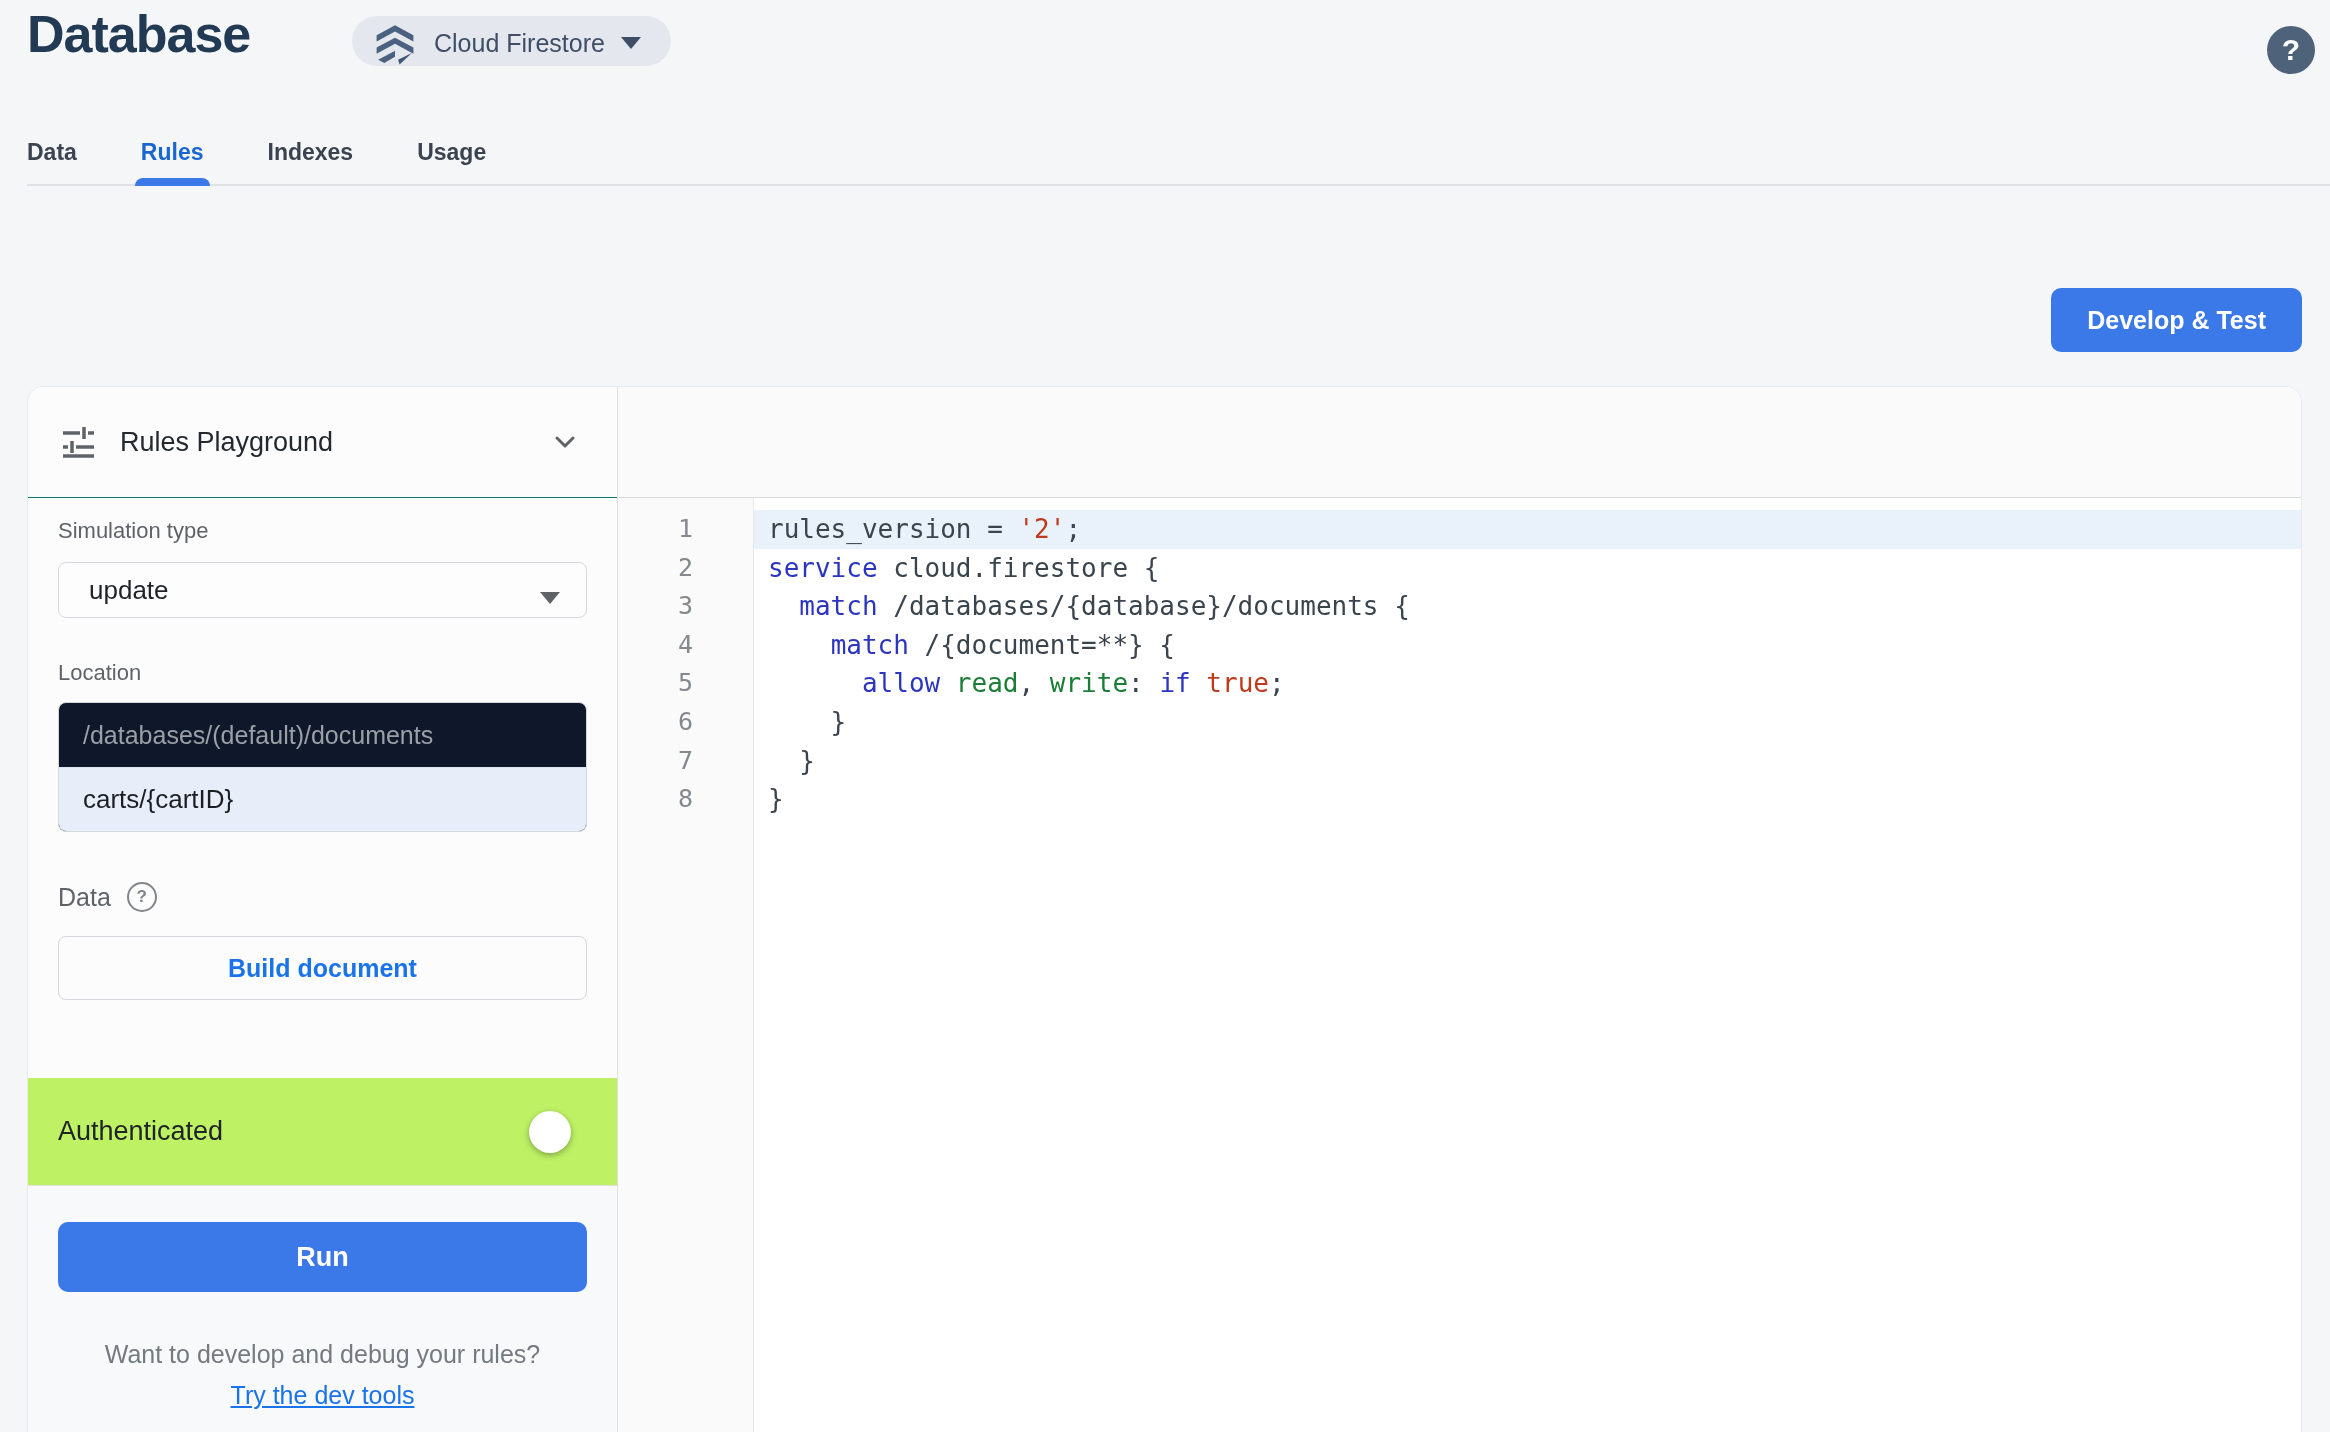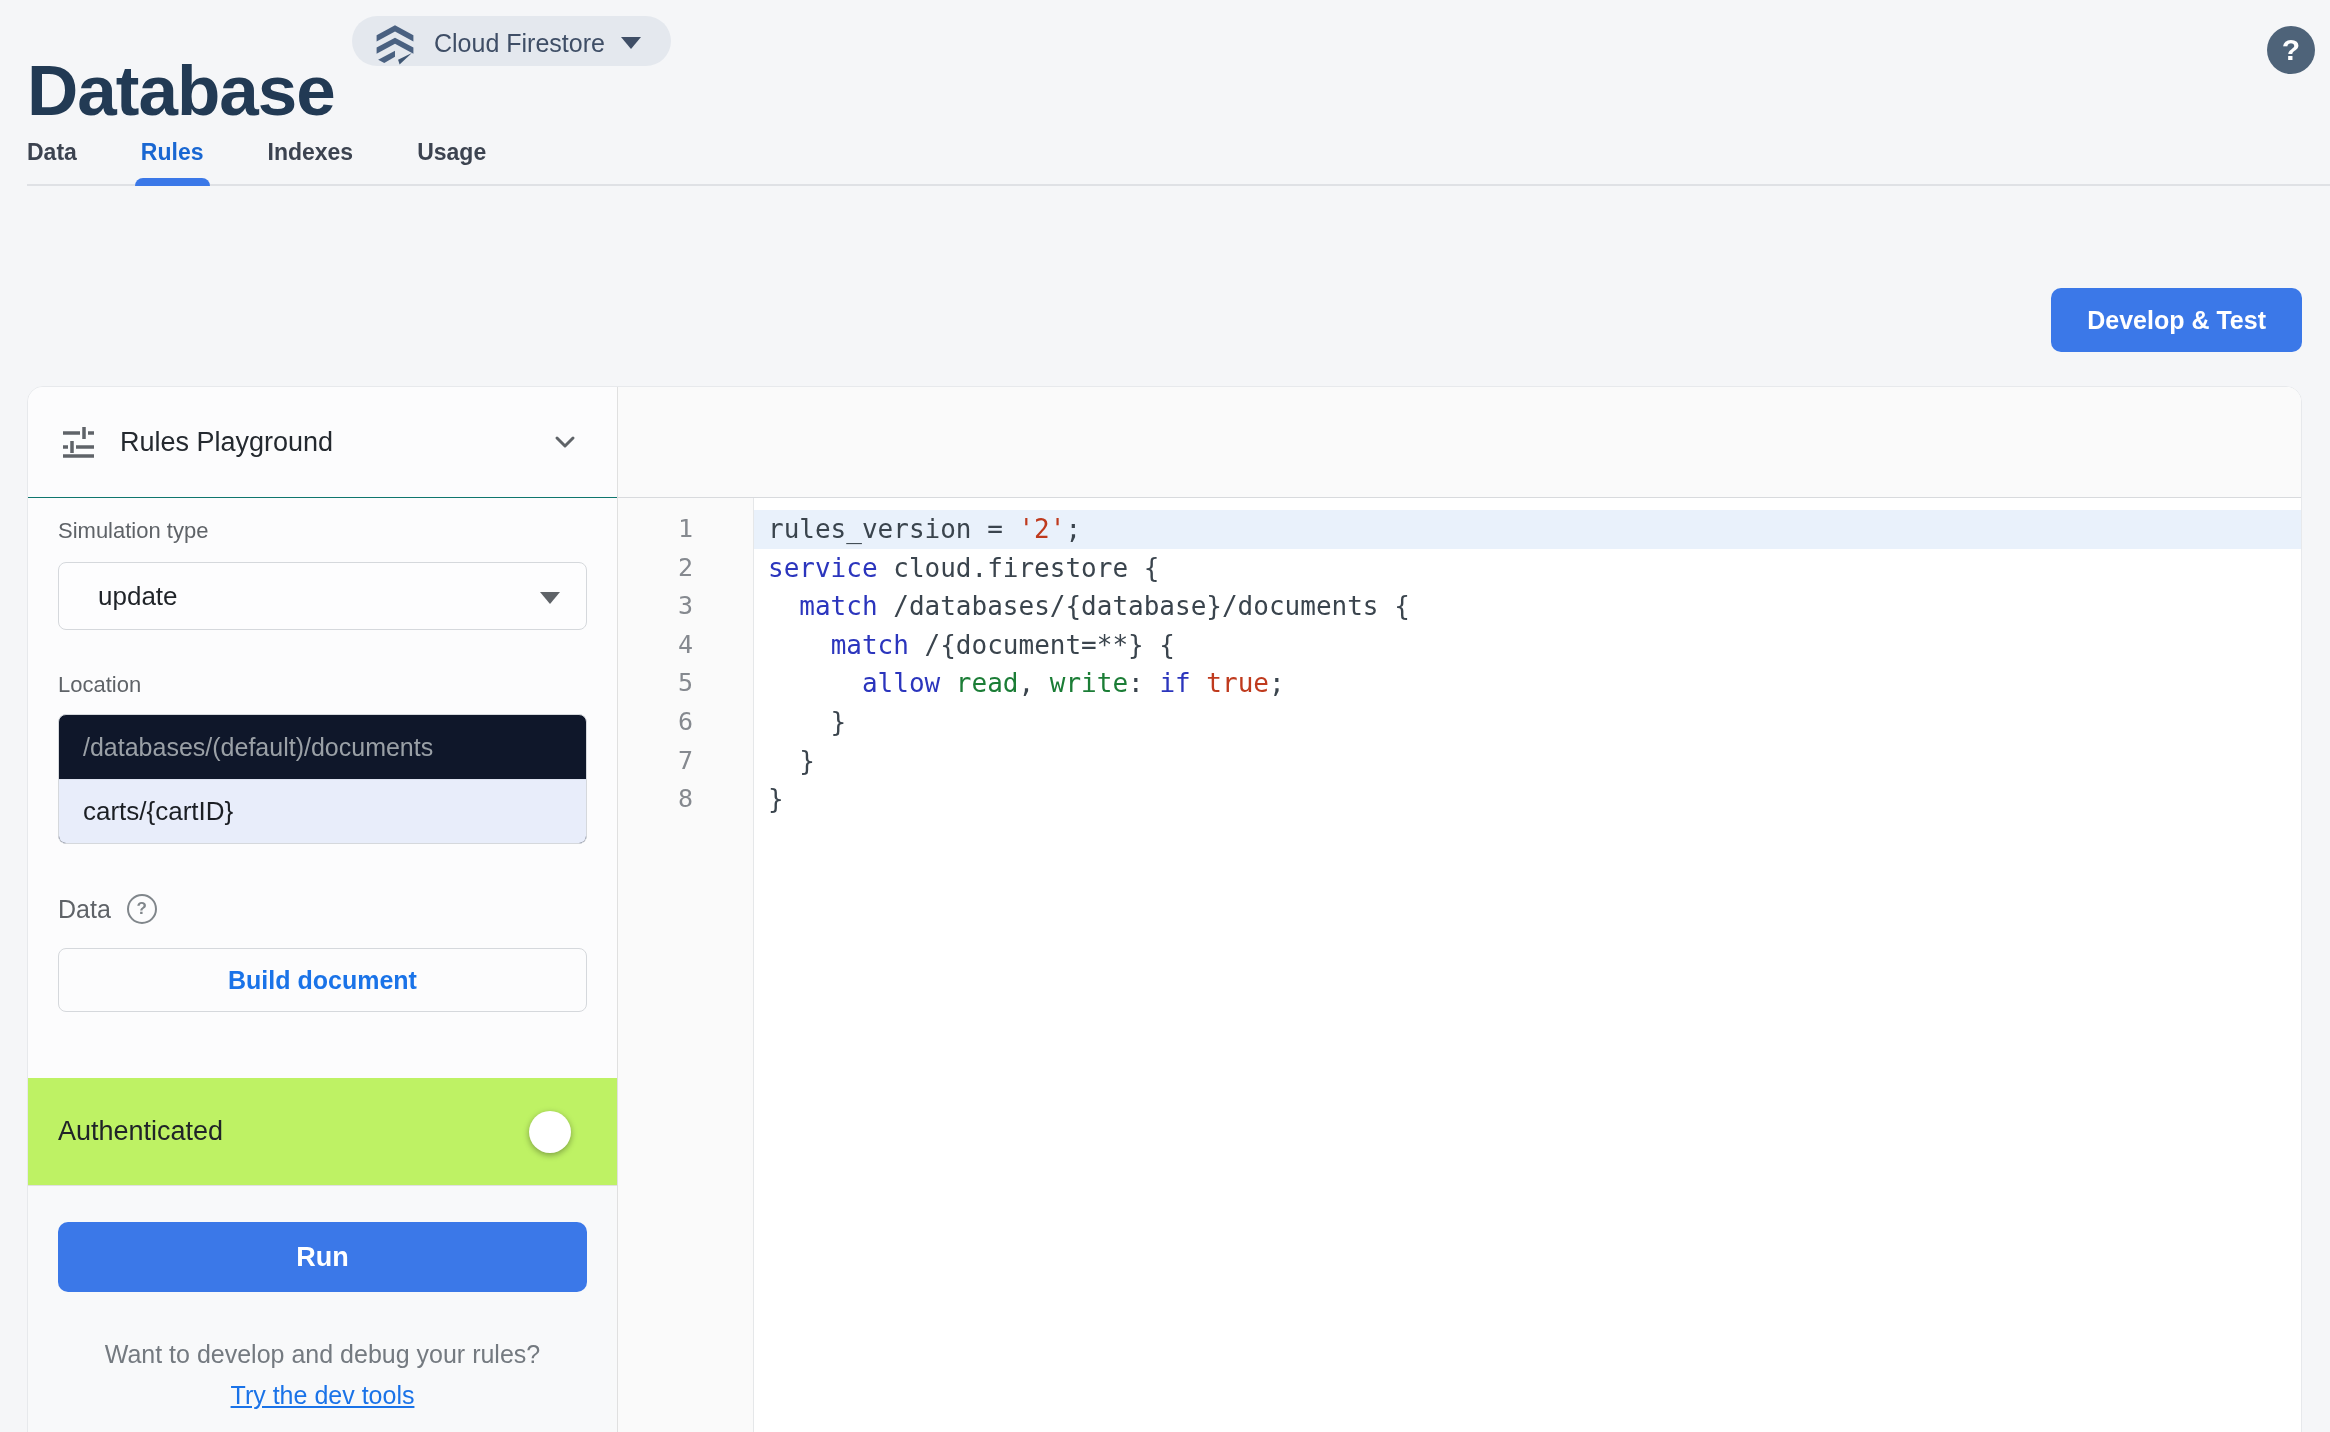--- a/index.html
+++ b/index.html
@@ -7,21 +7,21 @@
   body {
     position:relative; overflow:hidden;
     background:#f5f6f8;
     font-family:"Liberation Sans", sans-serif;
     color:#202124;
   }
 
   
   .page-title {
     position:absolute; left:27px; top:4px;
-    font-size:71px; font-weight:700; color:#223a54; letter-spacing:-1px;margin-top:46px;
+    font-size:52px; font-weight:700; color:#223a54; letter-spacing:-1px;
   }
   .chip {
     position:absolute; left:352px; top:16px; height:50px;
     background:#e4e8ee; border-radius:33px;
     display:flex; align-items:center; gap:16px; padding:4px 30px 0 20px;
     cursor:pointer;
   }
   .chip-label { font-size:25px; color:#3f4e66; }
   .chip-caret {
     width:0; height:0; border-left:10px solid transparent;
@@ -70,23 +70,23 @@
     display:flex; flex-direction:column; background:#fcfcfd;
   }
   .panel-header {
     height:111px; flex:none; border-bottom:1px solid #0f766e;
     display:flex; align-items:center; gap:22px; padding:0 36px 0 30px;
   }
   .panel-title { font-size:27px; color:#24292f; flex:1; }
   .panel-form { height:580px; flex:none; padding:0 30px; background:#fcfcfd; }
   .field-label { margin-top:20px; font-size:22px; color:#5f6368; line-height:26px; }
   .select-box {
-    margin-top:18px; height:68px; position:relative;
+    margin-top:18px; height:56px; position:relative;
     border:1.5px solid #d5d8dc; border-radius:8px; background:#fdfdfe;
-    display:flex; align-items:center; padding:0 39px;
+    display:flex; align-items:center; padding:0 30px;
     font-size:26px; color:#1f2328; cursor:pointer;
   }
   .select-caret {
     position:absolute; right:26px; top:29px; width:0; height:0;
     border-left:10px solid transparent; border-right:10px solid transparent;
     border-top:12px solid #5f6368;
   }
   .location-box {
     margin-top:16px; border:1.5px solid #d5d8dc; border-radius:8px;
     overflow:hidden; background:#0f172a;

